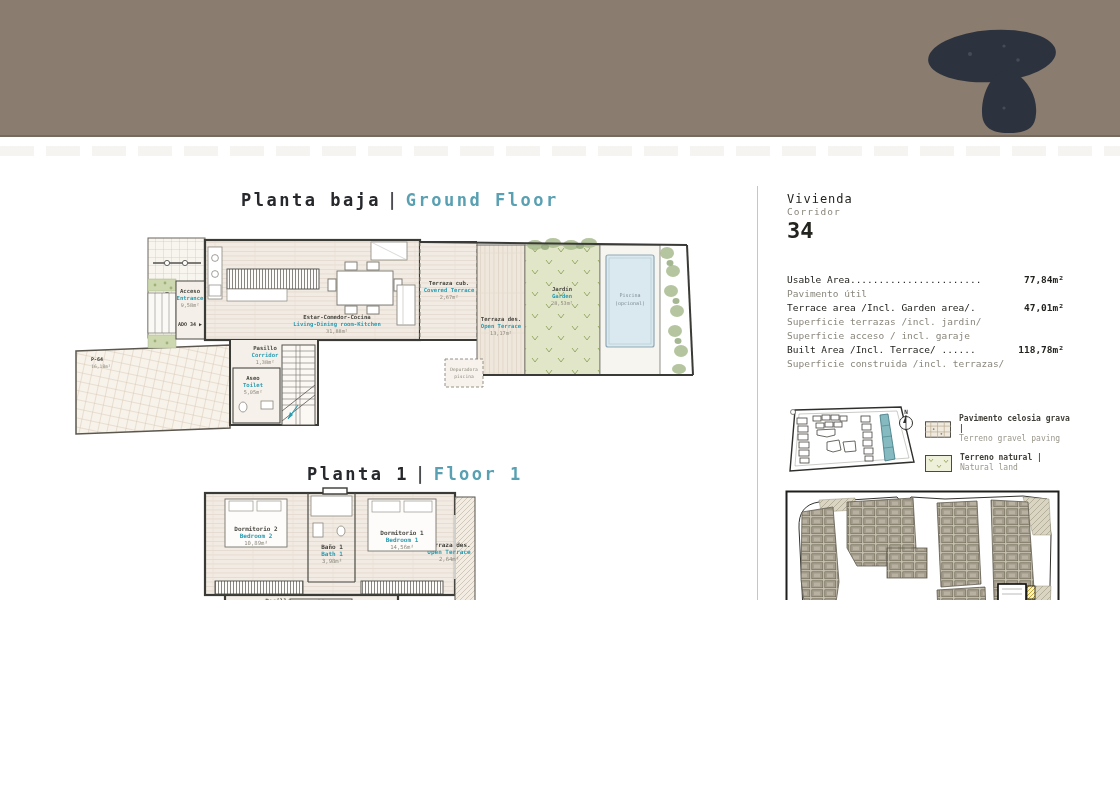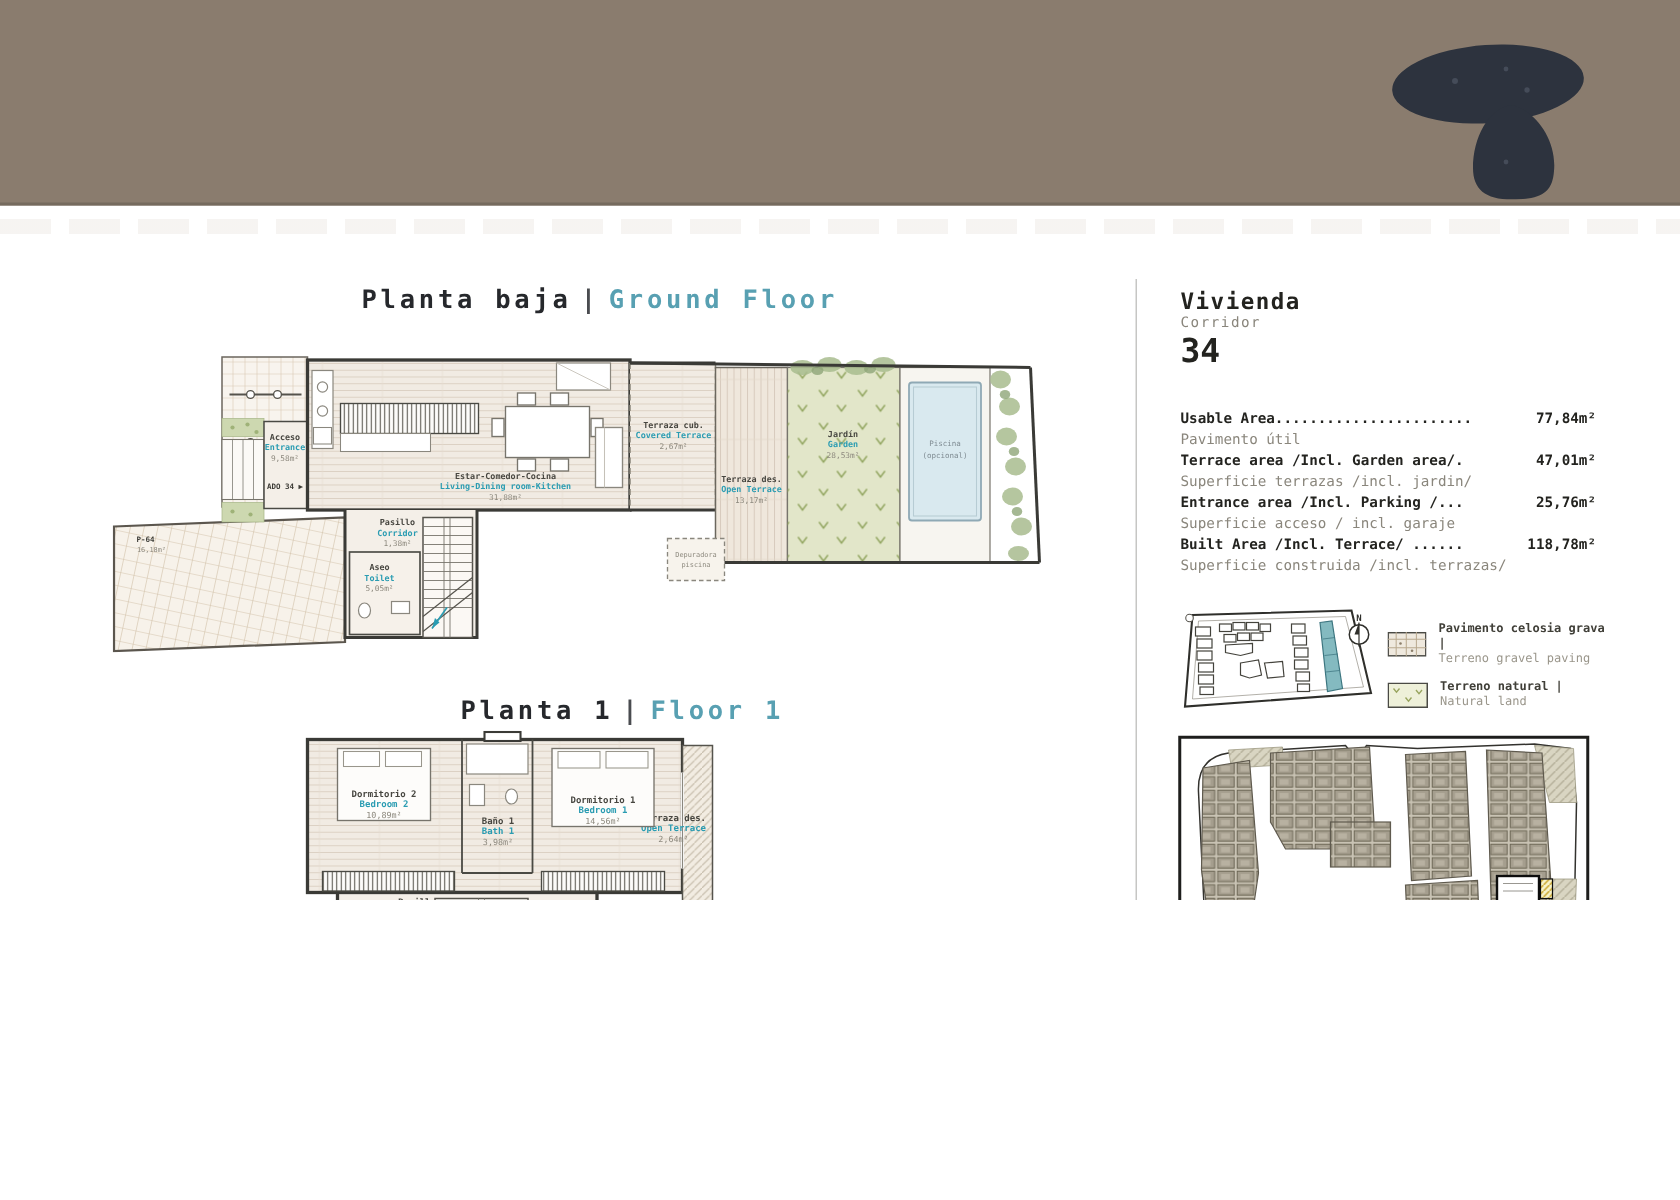--- a/index.html
+++ b/index.html
@@ -13,26 +13,26 @@
            background:repeating-linear-gradient(90deg,#efebe7 0 34px,#ffffff 34px 46px)}
 
   
   .ftitle{font-size:17px;letter-spacing:2.5px;white-space:nowrap}
   .ftitle .es{color:#26282c;font-weight:700}
   .ftitle .sep{color:#4a4c50;padding:0 6px}
   .ftitle .en{color:#58a0b2;font-weight:700}
 
   
   .divider{left:757px;top:186px;width:1px;height:473px;background:#c6c6c4}
-  .dw-es{font-size:15px;font-weight:700;letter-spacing:1px;color:#23231f}
+  .dw-es{font-size:12px;font-weight:400;letter-spacing:1px;color:#23231f}
   .dw-en{font-size:9.5px;color:#8a867c;letter-spacing:1px}
   .dw-no{font-size:22px;font-weight:700;margin-top:1px}
   .areas{width:277px;font-size:9.5px}
   .arearow{display:flex;justify-content:space-between;line-height:14px}
-  .arearow .lbl{font-weight:700;white-space:pre}
+  .arearow .lbl{font-weight:400;white-space:pre}
   .arearow .val{font-weight:700}
   .area-es{color:#8a867c;line-height:14px;white-space:pre}
 
   .legend{width:150px;font-size:8px;line-height:10px}
   .leg-item{display:flex;gap:8px;margin-bottom:9px;align-items:center}
   .leg-es{font-weight:700;color:#403f38}
   .leg-en{color:#9a968b}
 
   
   svg text{font-family:"DejaVu Sans Mono",monospace;text-anchor:middle}
@@ -402,24 +402,20 @@
     <div class="arearow">
       <span class="lbl">Usable Area.......................</span>
       <span class="val">77,84m²</span>
     </div>
     <div class="area-es">Pavimento útil</div>
     <div class="arearow">
       <span class="lbl">Terrace area /Incl. Garden area/.</span>
       <span class="val">47,01m²</span>
     </div>
     <div class="area-es">Superficie terrazas /incl. jardin/</div>
-    <div class="arearow">
-      <span class="lbl">Entrance area /Incl. Parking /...</span>
-      <span class="val">25,76m²</span>
-    </div>
     <div class="area-es">Superficie acceso / incl. garaje</div>
     <div class="arearow">
       <span class="lbl">Built Area /Incl. Terrace/ ......</span>
       <span class="val">118,78m²</span>
     </div>
     <div class="area-es">Superficie construida /incl. terrazas/</div>
   </div>
 
   <svg class="abs" style="left:783px;top:404px" width="140" height="72" viewBox="0 0 140 72">
     <path d="M12,6 L118,3 L131,58 L7,67 Z" fill="#fff" stroke="#2f2f2b" stroke-width="1.4"></path>

